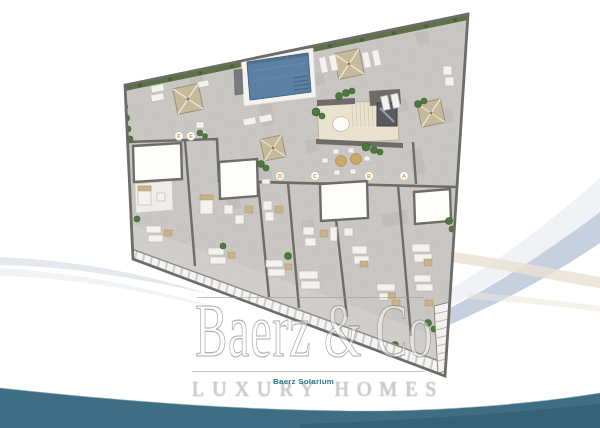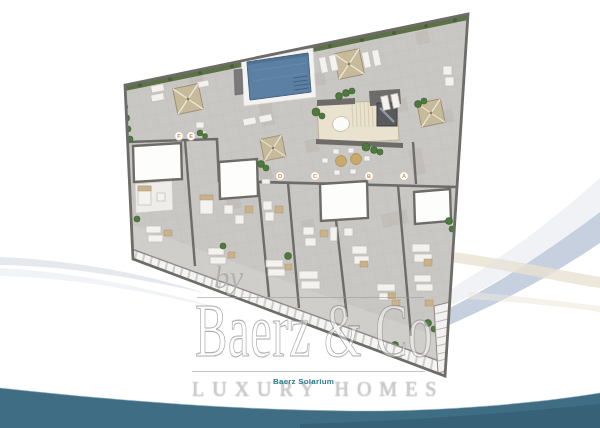--- a/index.html
+++ b/index.html
@@ -329,20 +329,19 @@
     <text class="mk" x="404" y="178.1">A</text>
   </g>
 
   <g>
     <path d="M0,388 C100,399 230,410 350,411 C440,412 540,403 600,393 L600,428 L0,428 Z" fill="#3F6E84"></path>
     <path d="M300,424 C430,420 530,411 600,404 L600,428 L300,428 Z" fill="#1E3C4E" opacity=".25"></path>
     <path d="M0,388 C100,399 230,410 350,411 C440,412 540,403 600,393" fill="none" stroke="#8FB0BE" stroke-width="1" opacity=".5"></path>
   </g>
 </svg>
 
-<div class="wm" id="wm-by">by</div>
 <div class="wm-line" id="wm-line1"></div>
 <div class="wm" id="wm-brand">Baerz &amp; Co</div>
 <div class="wm-line" id="wm-line2"></div>
 <div class="wm" id="wm-tagline">LUXURY HOMES</div>
 <div class="wm" id="plan-caption">Baerz Solarium</div>
 
 </div>
 
 </body></html>

